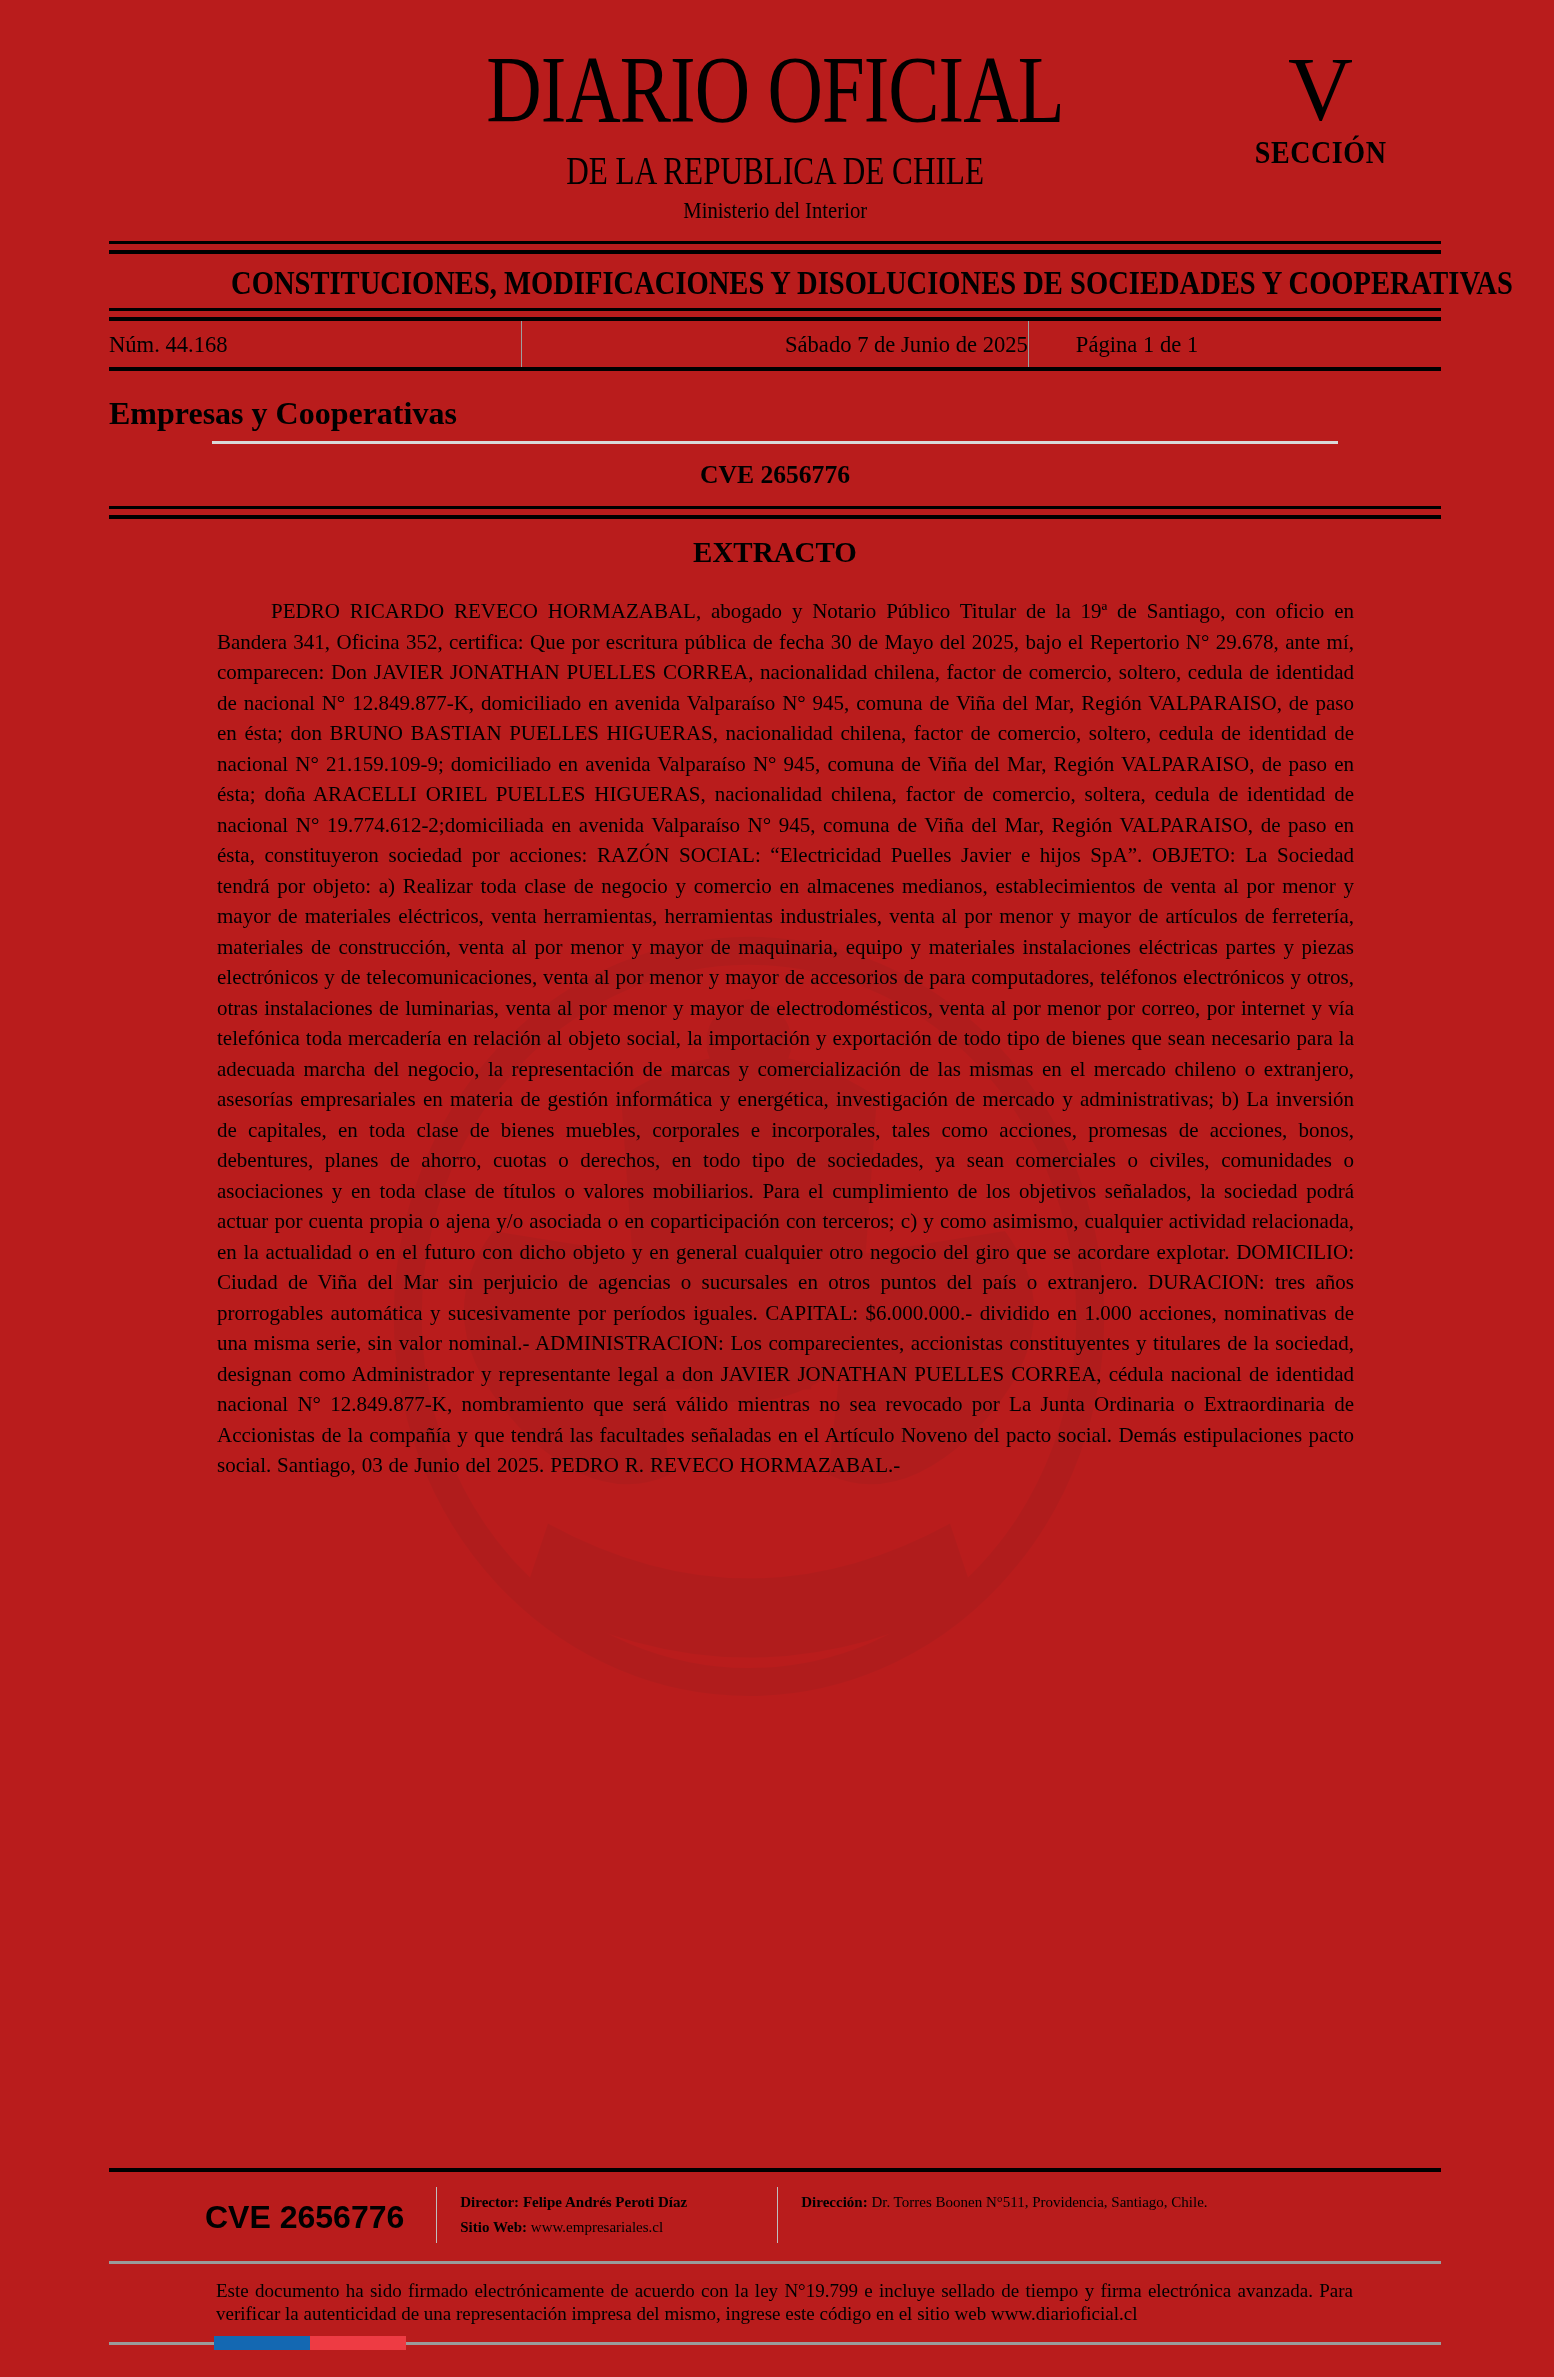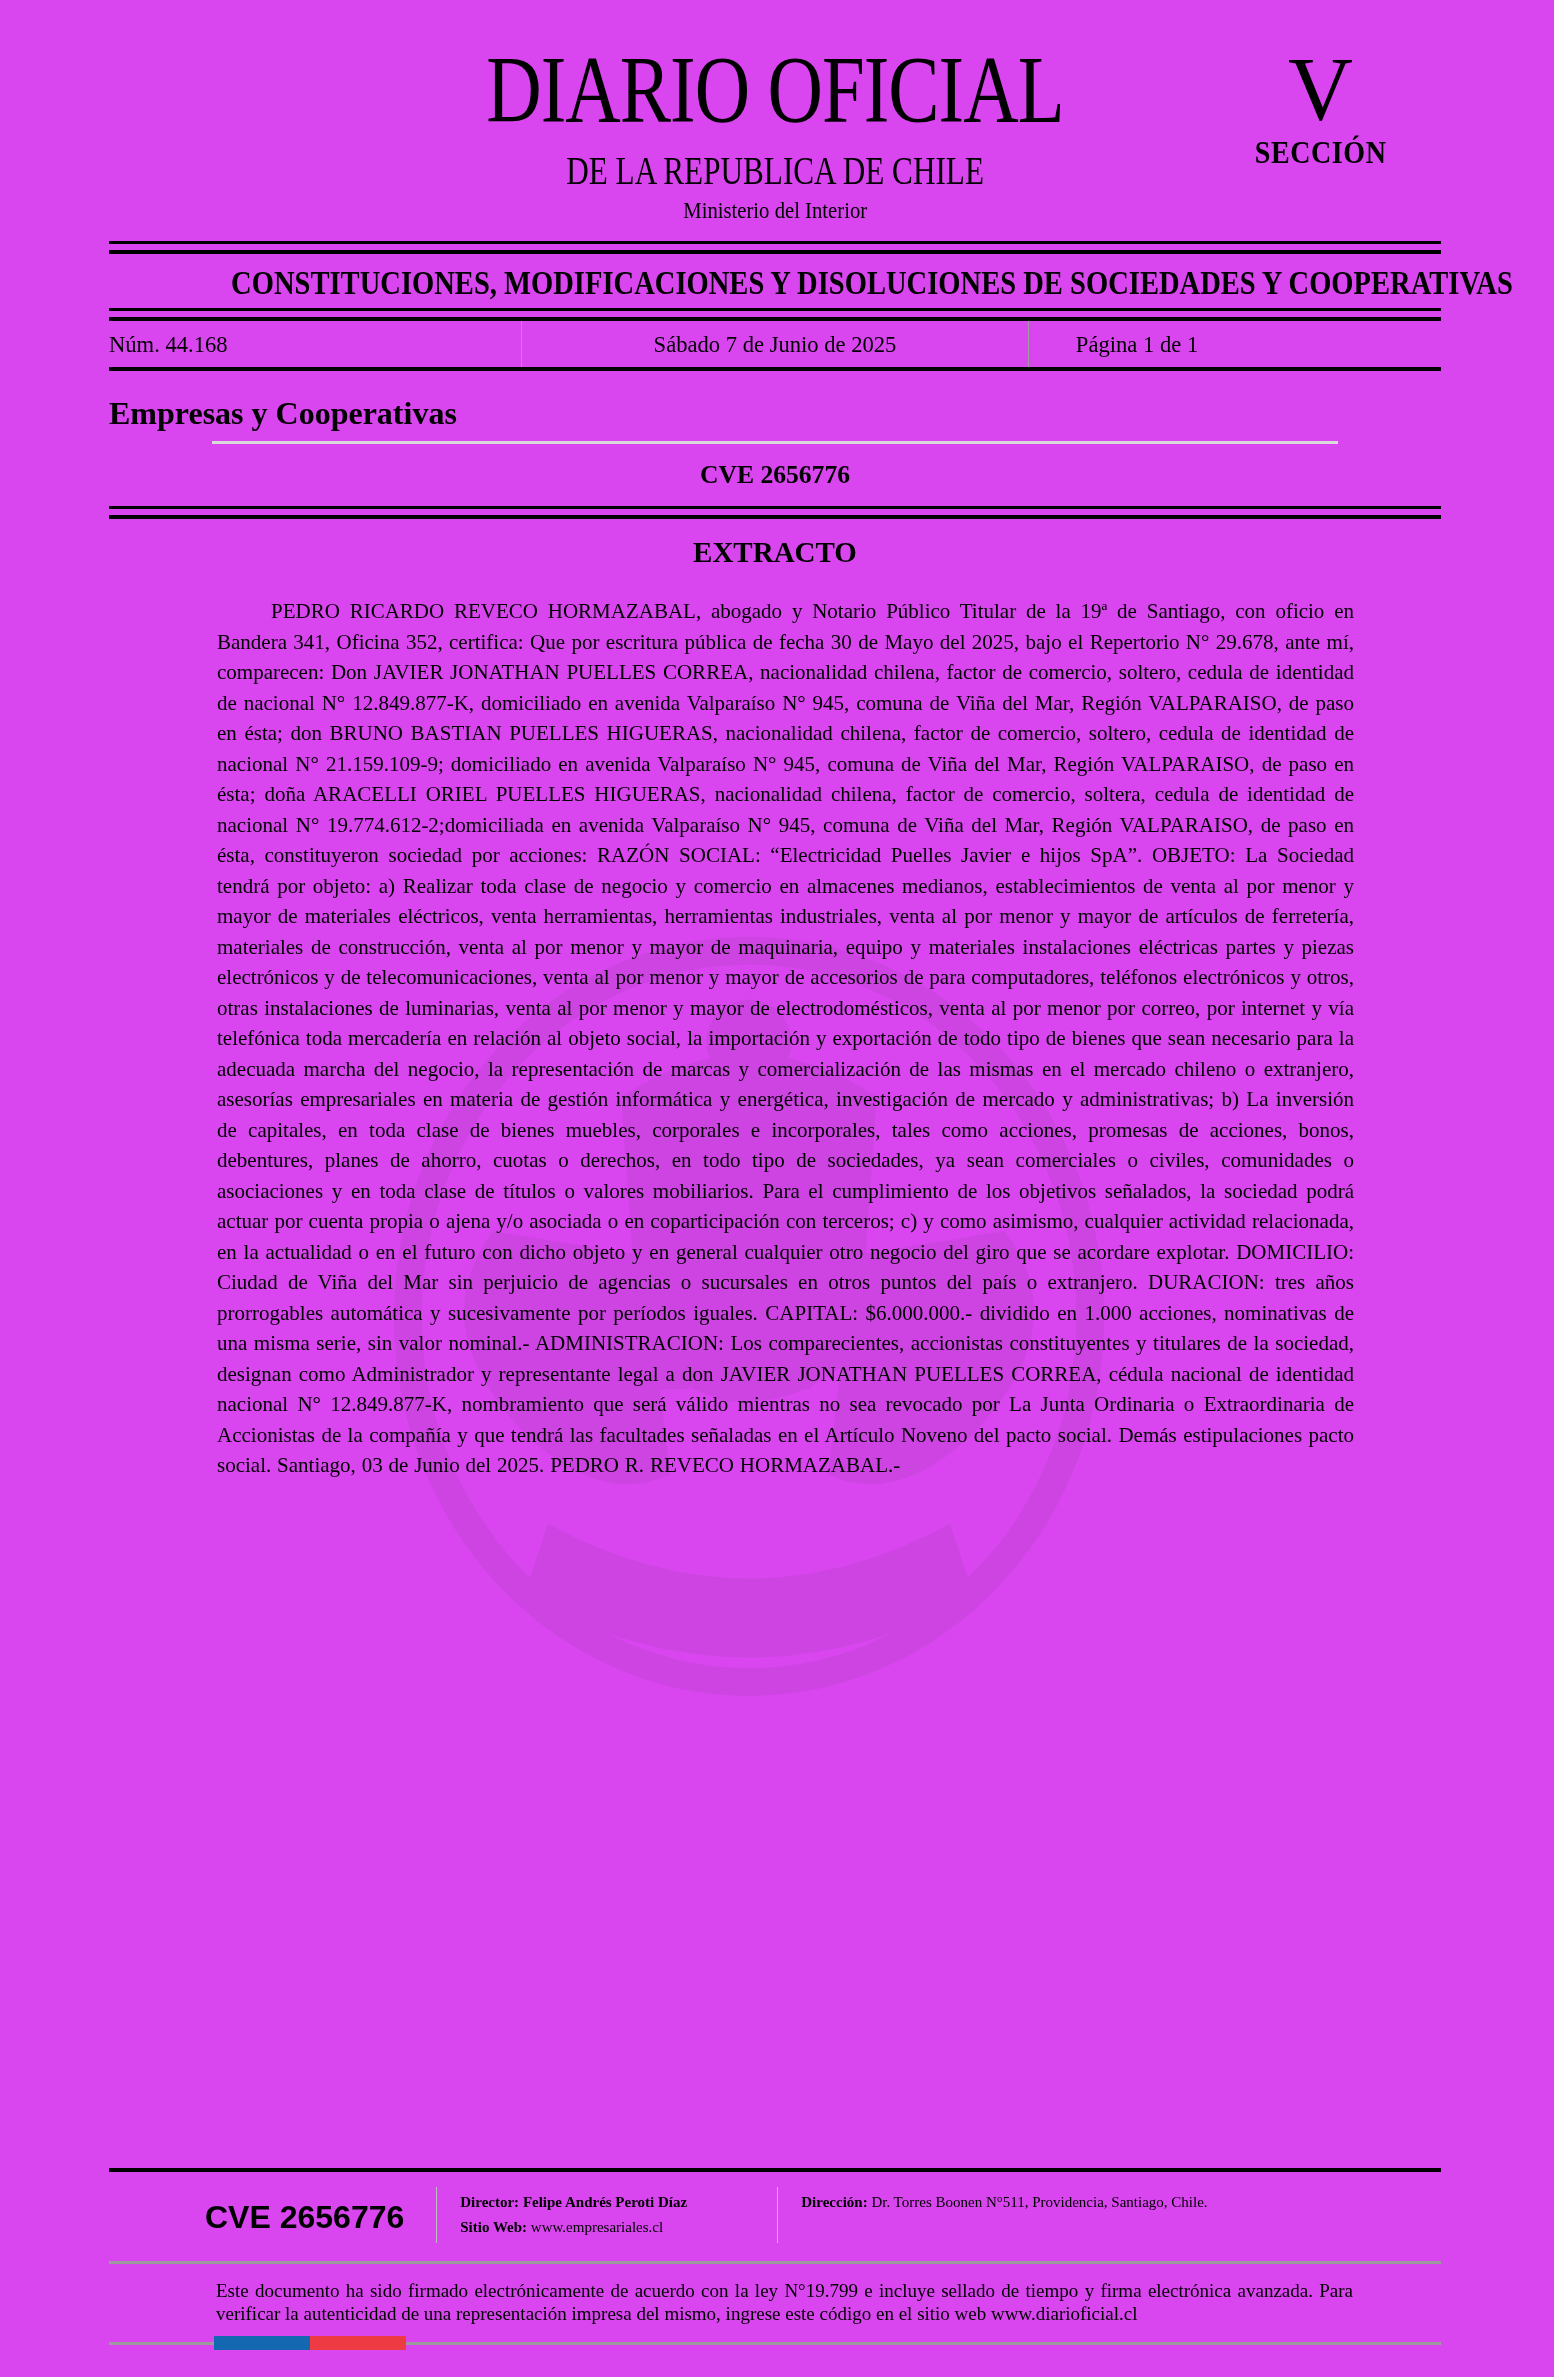--- a/index.html
+++ b/index.html
@@ -1,20 +1,20 @@
 <!DOCTYPE html>
 <html lang="es" style="font-size:9.8px"><head>
 <meta charset="utf-8">
 <style>
   * { margin:0; padding:0; box-sizing:border-box; }
   html,body { background:#ffffff; }
   .page {
     position:relative;
     width:1554px; height:2377px;
-    background:#d946ef;
+    background:#b91c1c;
     color:#000;
     font-family:"Liberation Serif", serif;
     overflow:hidden;
   }
   .content { position:absolute; left:109px; right:113px; top:0; }
 
   
   .masthead { position:relative; padding-top:38px; text-align:center; }
   .condensed { display:inline-block; transform:scaleX(0.80); transform-origin:50% 50%; white-space:nowrap; }
   .condensed-mid { display:inline-block; transform:scaleX(0.90); transform-origin:50% 50%; white-space:nowrap; }
@@ -35,21 +35,21 @@
 
   
   .banner { text-align:center; padding:9.8px 0 6.1px 0; }
   .banner-title { font-size:34px; font-weight:700; display:inline-block;
                   transform:scaleX(0.84); transform-origin:50% 50%; white-space:nowrap; }
 
   
   .meta-row { display:flex; align-items:stretch; font-size:22.6px; line-height:27px;gap:47px; }
   .meta-cell { padding:9.8px 0 8.5px 0; }
   .meta-left   { width:29.5%; text-align:left; }
-  .meta-center { width:41%;  text-align:center; border-left:1.2px solid #9e9e9e; border-right:1.2px solid #9e9e9e; }
+  .meta-center { width:41%;  text-align:right; border-left:1.2px solid #9e9e9e; border-right:1.2px solid #9e9e9e; }
   .meta-right  { width:29.5%; }
 
   
   .section-title { text-align:left; font-size:32px; line-height:35px; font-weight:700; margin-top:25.6px; }
   .section-rule  { width:1126px; margin:9.8px auto 0 auto; }
   .section-cve   { text-align:center; font-size:25.6px; line-height:30.5px; font-weight:700; margin-top:16px; }
   .extract-head  { text-align:center; font-size:29px; line-height:33px; font-weight:700; margin-top:17px; }
 
   
   .bodywrap { position:relative; }

